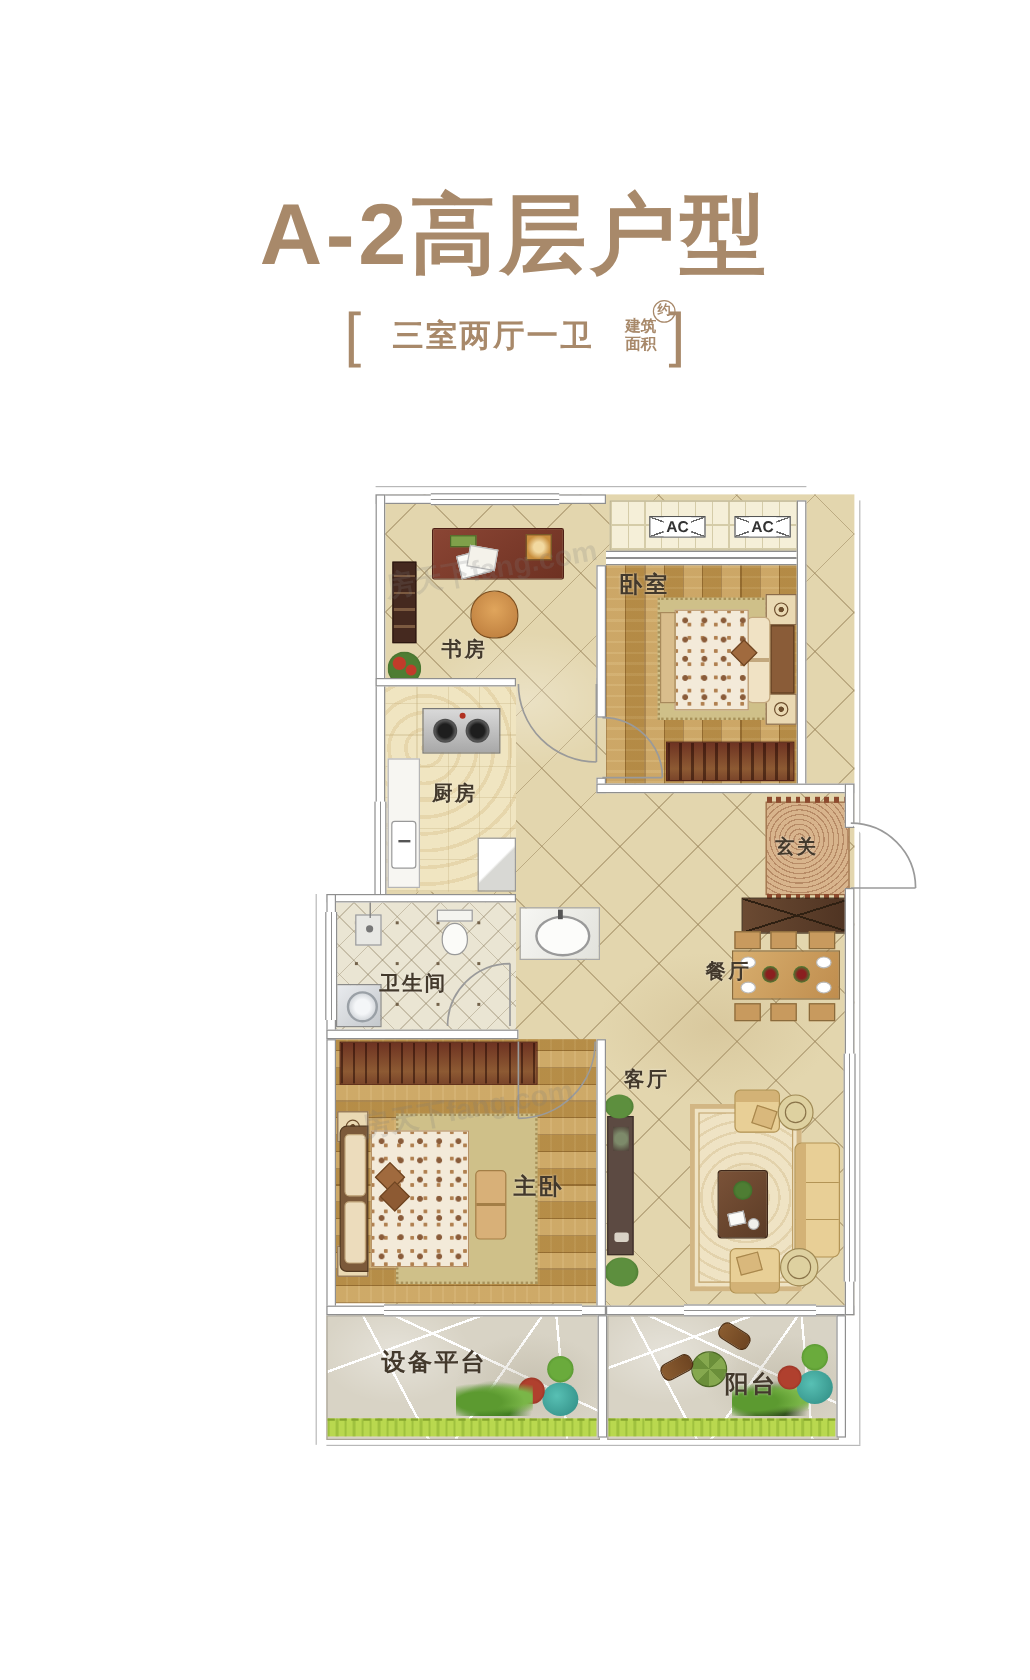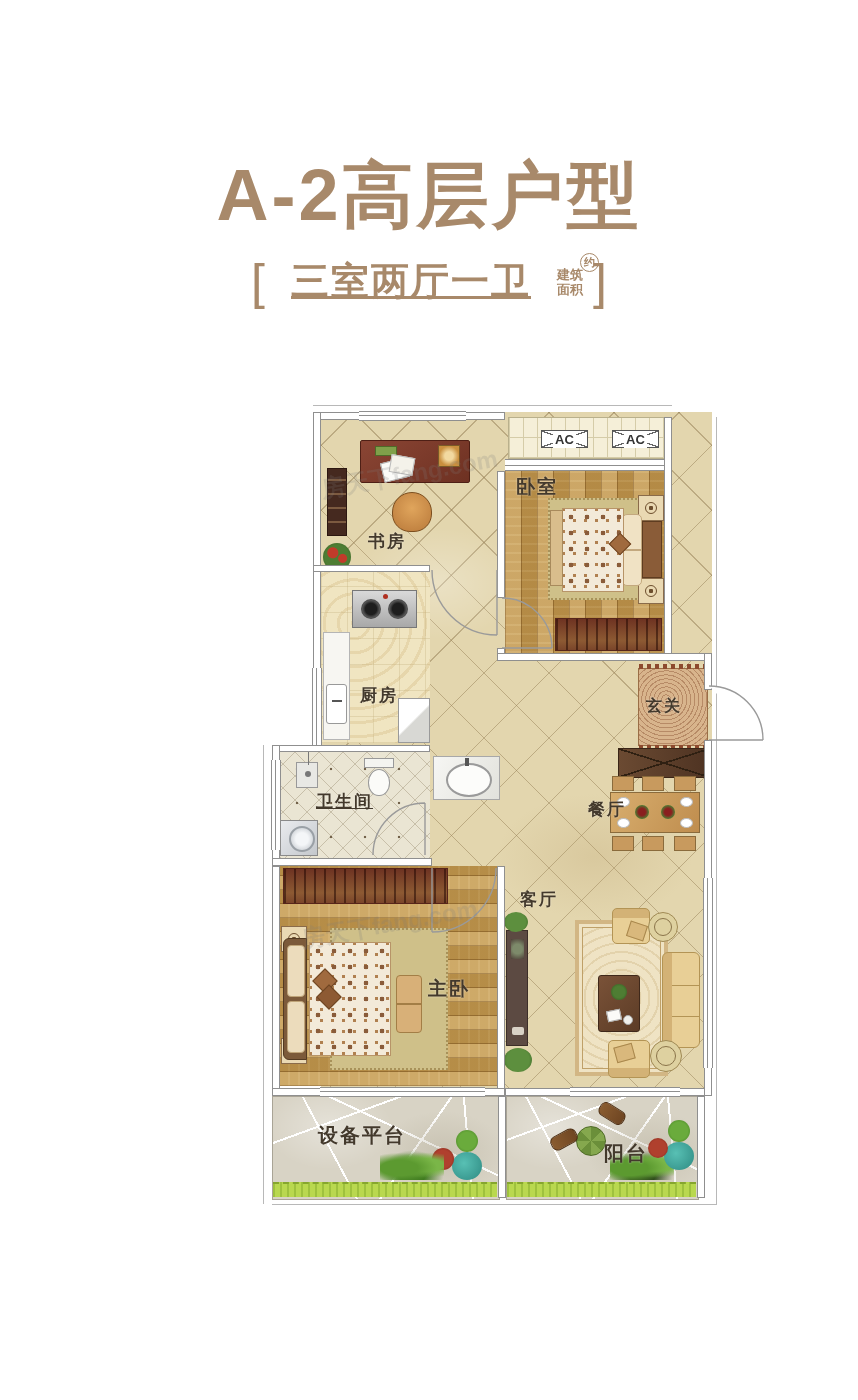--- a/index.html
+++ b/index.html
@@ -10,21 +10,21 @@
   
   .title{
     position:absolute;left:0;top:148px;width:858px;text-align:center;
     font-size:72px;font-weight:bold;color:#a8896a;letter-spacing:3px;
   }
   .spec-row{
     position:absolute;left:0;top:256px;width:858px;display:flex;
     justify-content:center;align-items:center;color:#a8896a;
   }
   .bracket{font-size:50px;font-weight:300;line-height:46px;color:#a8896a;}
-  .spec-rooms{font-size:38px;font-weight:bold;margin:0 26px 0 26px;letter-spacing:2px;text-decoration:underline;}
+  .spec-rooms{font-size:26px;font-weight:bold;margin:0 26px 0 26px;letter-spacing:2px;}
   .area-label{display:inline-block;font-size:13px;font-weight:bold;line-height:15px;text-align:center;position:relative;margin-right:10px;}
   .area-approx{
     position:absolute;top:-14px;right:-16px;width:17px;height:17px;border:1px solid #a8896a;
     border-radius:50%;font-size:11px;line-height:17px;text-align:center;font-weight:bold;
   }
   .area-value{font-size:38px;font-weight:bold;margin-right:14px;}
   .area-value sup{font-size:21px;}
   
   #plan{position:absolute;left:260px;top:398px;width:490px;height:812px;}
   .abs{position:absolute;}
@@ -301,24 +301,24 @@
       <path d="M 172 172 A 65 65 0 0 0 237 237 M 237 172 L 237 237"></path>
       <path d="M 242 200 A 50 50 0 0 1 292 250 M 242 250 L 292 250"></path>
       <path d="M 165 405 A 52 52 0 0 0 113 457 M 165 405 L 165 457"></path>
       <path d="M 236 470 A 64 64 0 0 1 172 534 M 172 470 L 172 534"></path>
       <path d="M 449 288 A 54 54 0 0 1 503 342 M 449 342 L 503 342" fill="#ffffff"></path>
     </g>
   </svg>
 
   <div class="lbl" style="left:108px;top:132px;">书房</div>
   <div class="lbl" style="left:256px;top:76px;font-size:19px;">卧室</div>
-  <div class="lbl" style="left:100px;top:252px;margin-top:34px;">厨房</div>
+  <div class="lbl" style="left:100px;top:252px;">厨房</div>
   <div class="lbl" style="left:386px;top:298px;font-size:16px;">玄关</div>
   <div class="lbl" style="left:296px;top:400px;margin-left:32px;">餐厅</div>
-  <div class="lbl" style="left:56px;top:392px;text-decoration:underline;">卫生间</div>
+  <div class="lbl" style="left:56px;top:410px;">卫生间</div>
   <div class="lbl" style="left:168px;top:578px;font-size:19px;">主卧</div>
   <div class="lbl" style="left:260px;top:490px;">客厅</div>
   <div class="lbl" style="left:58px;top:724px;font-size:20px;">设备平台</div>
   <div class="lbl" style="left:344px;top:742px;font-size:20px;">阳台</div>
 
   <div class="watermark" style="left:60px;top:60px;">房天下fang.com</div>
   <div class="watermark" style="left:40px;top:510px;">房天下fang.com</div>
 </div>
 
 </body></html>

